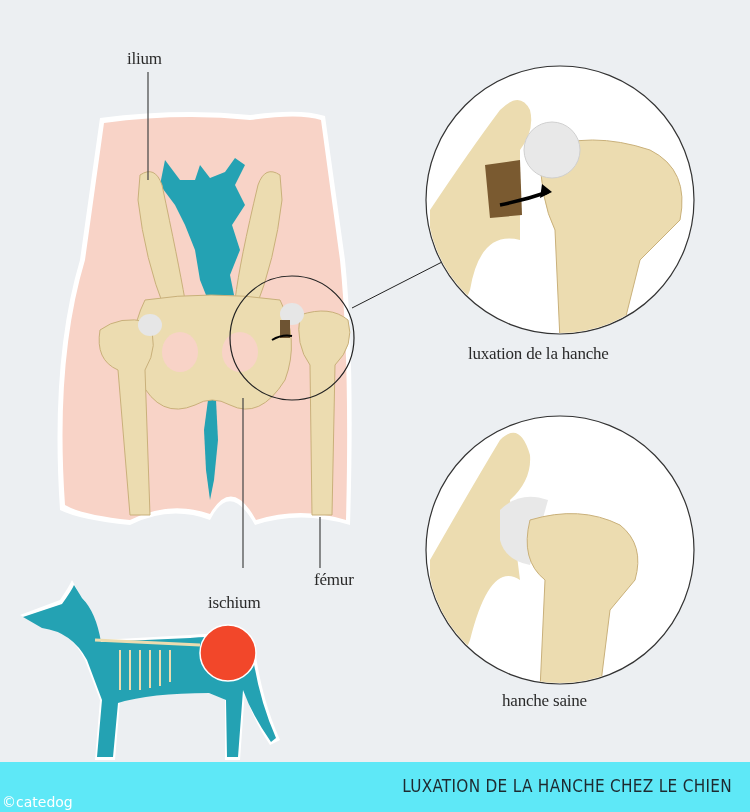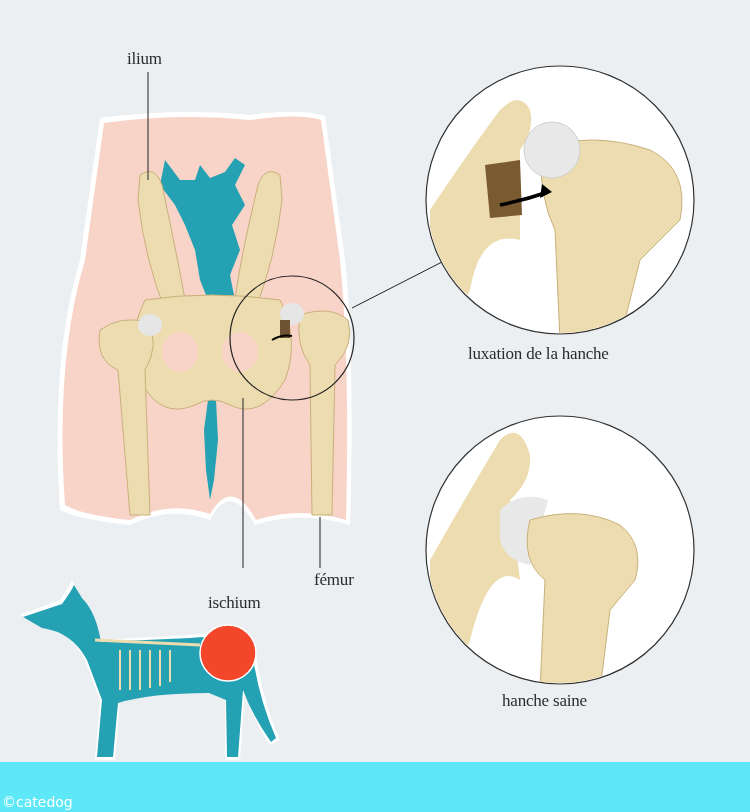--- a/index.html
+++ b/index.html
@@ -82,14 +82,15 @@
   </g>
 </svg>
 
   <span class="label" style="left:127px;top:49px;">ilium</span>
   <span class="label" style="left:208px;top:570px;margin-top:23px;">ischium</span>
   <span class="label" style="left:294px;top:570px;margin-left:20px;">fémur</span>
   <span class="label" style="left:468px;top:344px;">luxation de la hanche</span>
   <span class="label" style="left:502px;top:691px;text-align:center;">hanche saine</span>
 
   <div class="footer"></div>
+  <span class="title">LUXATION DE LA HANCHE CHEZ LE CHIEN</span>
   <span class="credit">©catedog</span>
 </div>
 
 </body></html>

